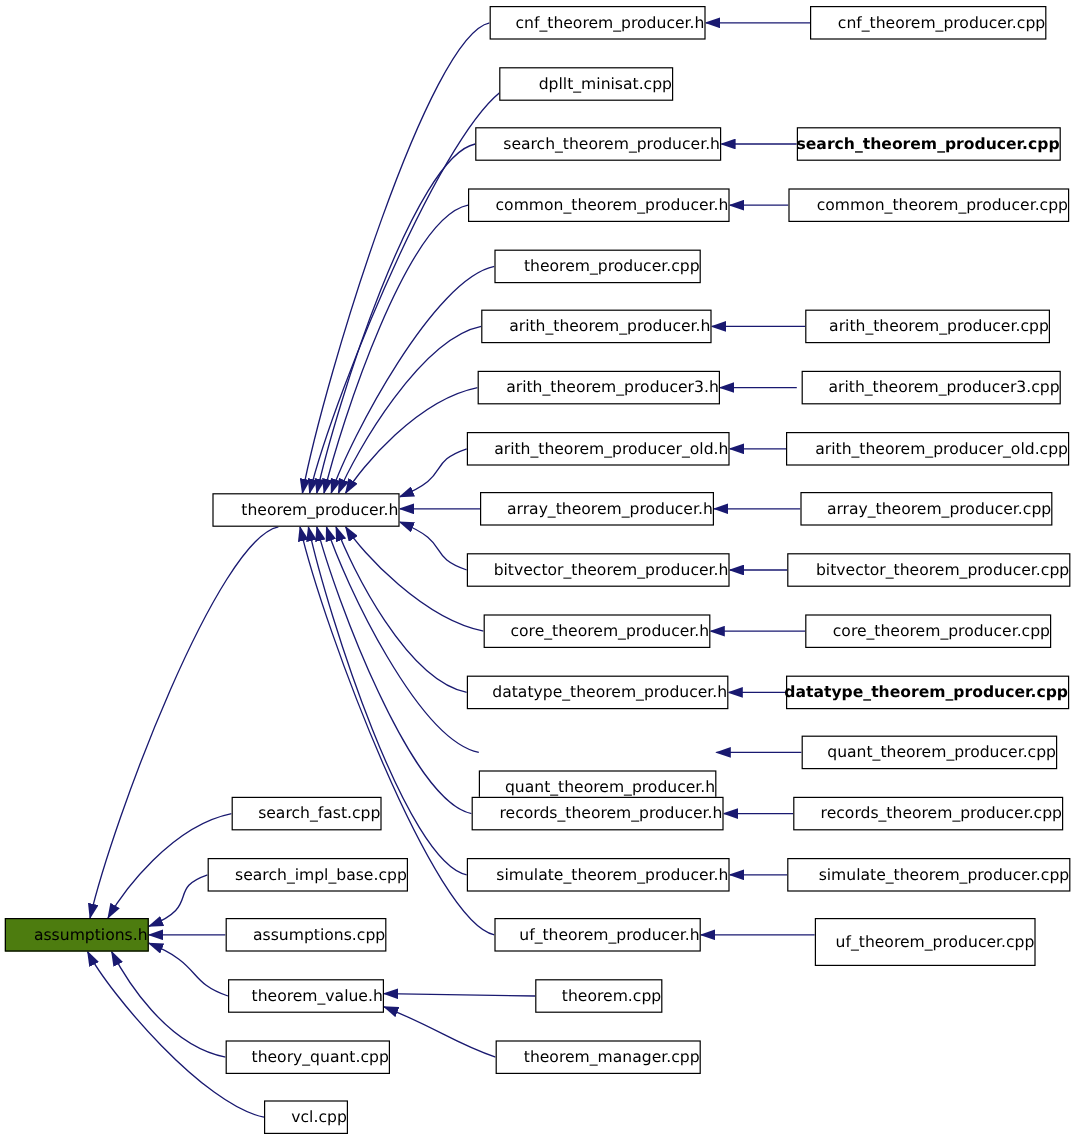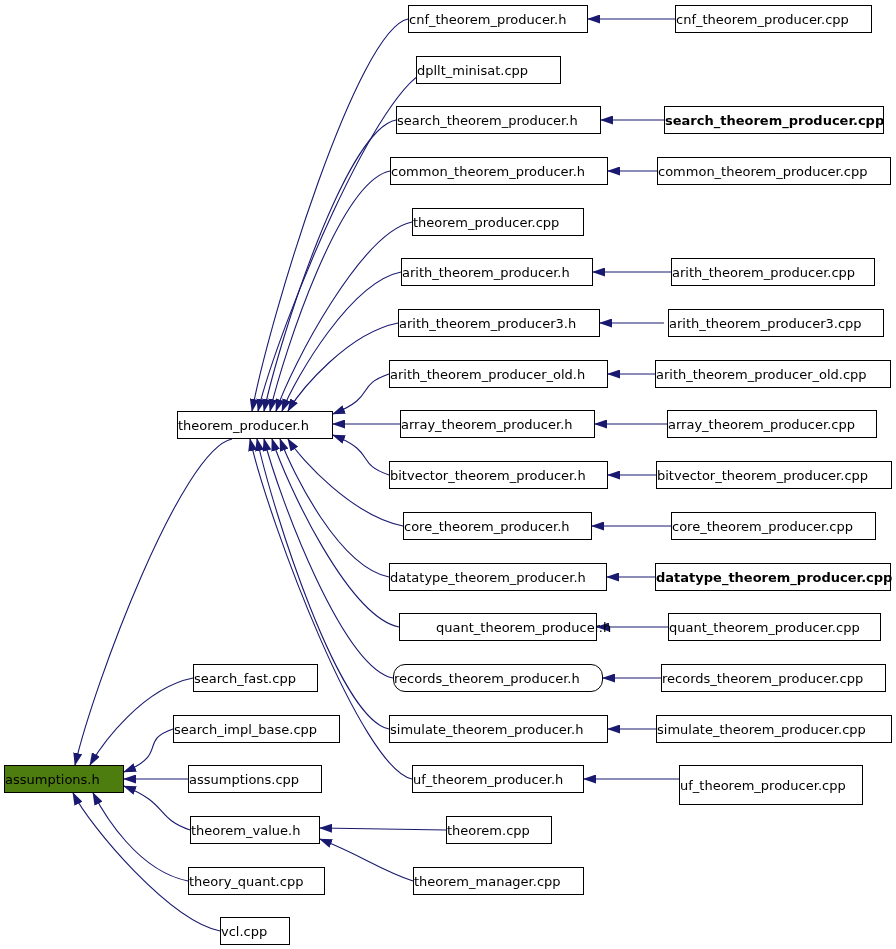--- a/index.html
+++ b/index.html
@@ -1,21 +1,21 @@
 <!DOCTYPE html>
 <html><head>
 <meta charset="utf-8">
 <style>
   html,body{margin:0;padding:0;background:#ffffff;}
   .stage{position:relative;width:896px;height:949px;background:#ffffff;overflow:hidden;
          font-family:"DejaVu Sans","Liberation Sans",sans-serif;}
   .edge-layer{position:absolute;left:0;top:0;width:896px;height:949px;}
   .node{position:absolute;box-sizing:border-box;border:1px solid #000000;background:#ffffff;
         color:#000000;font-size:13px;text-align:center;white-space:nowrap;
-        display:flex;align-items:center;justify-content:flex-start;cursor:pointer;}
+        display:flex;align-items:center;justify-content:flex-end;cursor:pointer;}
   .node.hl{background:#4d7c0f;}
 </style>
 </head>
 <body>
 
 <div class="stage">
   <svg class="edge-layer" width="896" height="949" viewBox="0 0 896 949" xmlns="http://www.w3.org/2000/svg">
     <defs>
       <marker id="arrow" markerUnits="userSpaceOnUse" markerWidth="13" markerHeight="9" refX="12" refY="4.5" orient="auto">
         <polygon points="0,0 13,4.5 0,9" fill="#191970"></polygon>
@@ -126,27 +126,27 @@
       </div>
       <div class="node" style="left: 671px; top: 512px; width: 205px; height: 28px;">
         <span>core_theorem_producer.cpp</span>
       </div>
       <div class="node" style="left: 389px; top: 563px; width: 218px; height: 28px;">
         <span>datatype_theorem_producer.h</span>
       </div>
       <div class="node" style="left: 655px; top: 563px; width: 236px; height: 28px; font-weight: bold;">
         <span>datatype_theorem_producer.cpp</span>
       </div>
-      <div class="node" style="left: 399px; top: 613px; width: 198px; height: 28px; padding-left: 36px;">
+      <div class="node" style="left: 399px; top: 642px; width: 198px; height: 28px; padding-left: 36px;">
         <span>quant_theorem_producer.h</span>
       </div>
       <div class="node" style="left: 668px; top: 613px; width: 213px; height: 28px;">
         <span>quant_theorem_producer.cpp</span>
       </div>
-      <div class="node" style="left: 393px; top: 664px; width: 210px; height: 28px; border-radius: 12px;">
+      <div class="node" style="left: 393px; top: 664px; width: 210px; height: 28px;">
         <span>records_theorem_producer.h</span>
       </div>
       <div class="node" style="left: 661px; top: 664px; width: 225px; height: 28px;">
         <span>records_theorem_producer.cpp</span>
       </div>
       <div class="node" style="left: 193px; top: 664px; width: 125px; height: 28px;">
         <span>search_fast.cpp</span>
       </div>
       <div class="node" style="left: 389px; top: 715px; width: 219px; height: 28px;">
         <span>simulate_theorem_producer.h</span>

